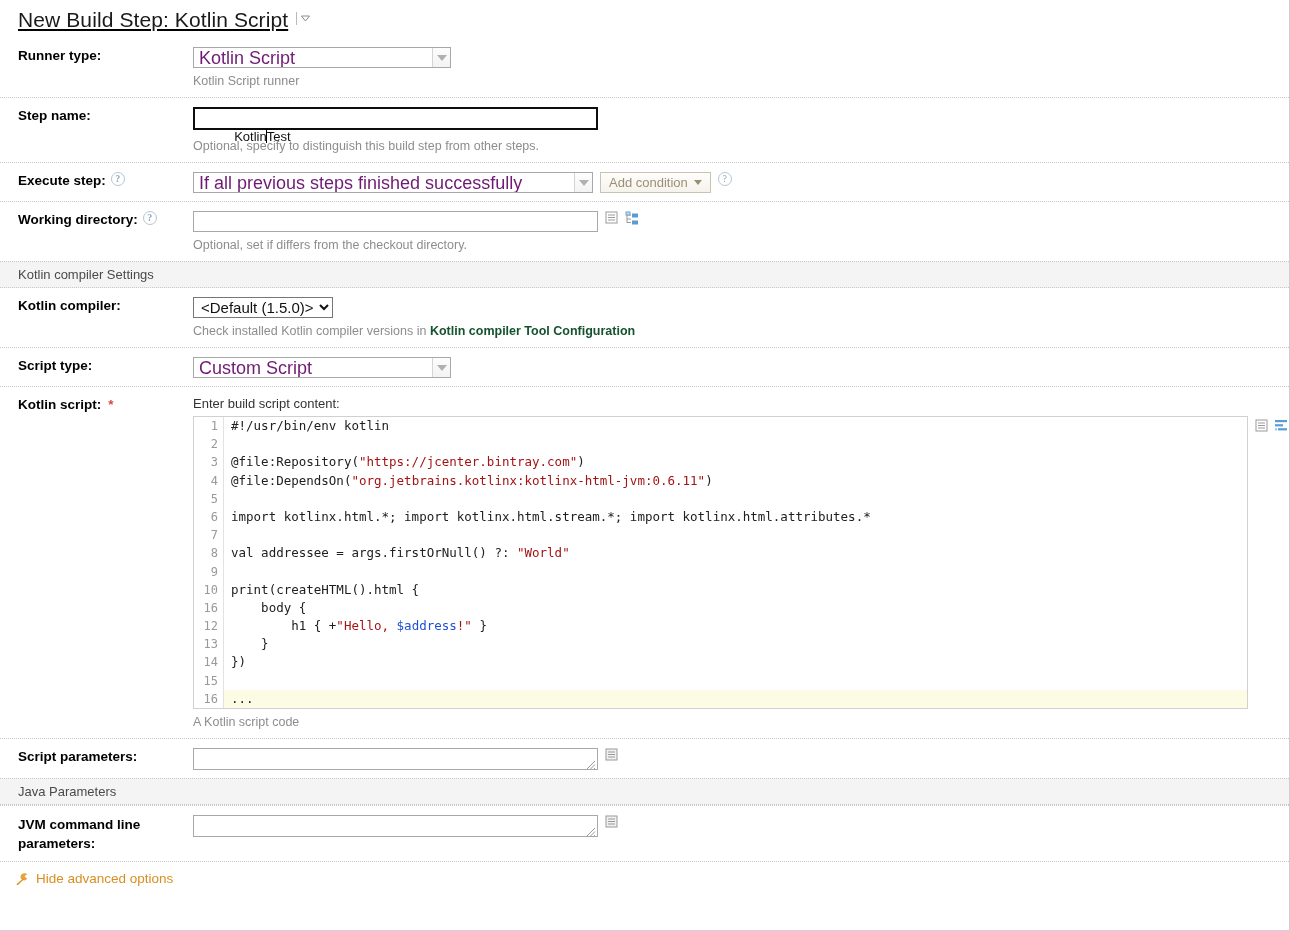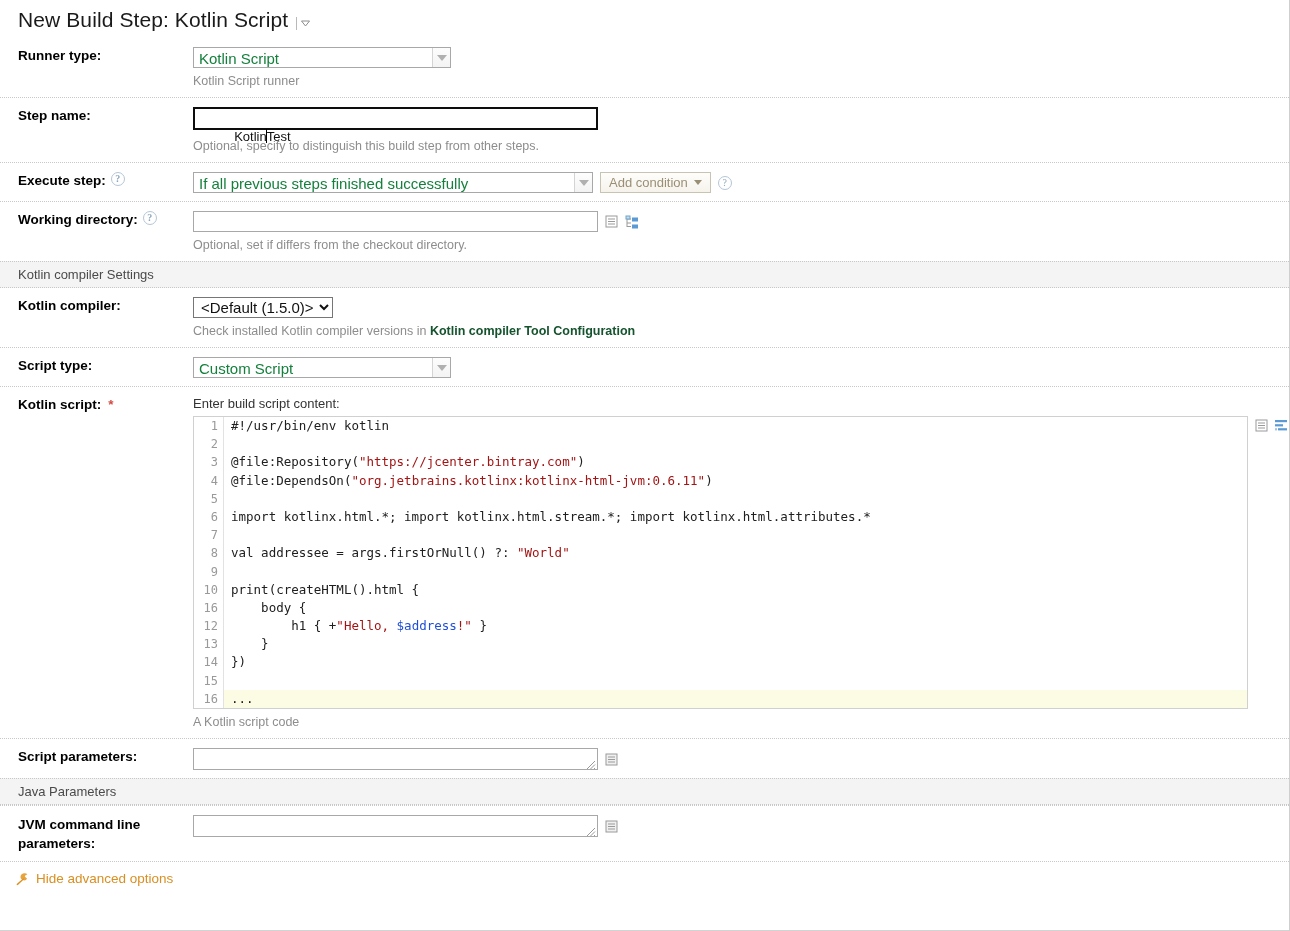--- a/index.html
+++ b/index.html
@@ -19,22 +19,23 @@
     width: 1290px; height: 931px;
     position: relative;
     border-right: 1px solid #cfcfcf;
     background: #fff;
   }
 
   
   .title-bar {
     padding: 8px 0 6px 18px;
     display: flex;
-    align-items: flex-end;
+    align-items: center;
     gap: 8px;
+    text-decoration: underline;
   }
   .title-text {
     font-size: 21px;
     font-weight: 400;
     color: #1a1a1a;
     letter-spacing: 0.1px;
   }
   .title-menu {
     display: inline-flex;
     align-items: center;
@@ -109,22 +110,22 @@
     align-items: stretch;
     width: 258px;
     height: 21px;
     border: 1px solid #a8a8a8;
     background: #fff;
     vertical-align: middle;
   }
   .ui-select .val {
     flex: 1 1 auto;
     padding: 1px 5px 0 5px;
-    font-size: 15px;
-    color: #15803d;
+    font-size: 18px;
+    color: #701a75;
     line-height: 19px;
     overflow: hidden;
     white-space: nowrap;
   }
   .ui-select .arrow-box {
     width: 18px;
     flex: 0 0 18px;
     border-left: 1px solid #d4d4d4;
     background: linear-gradient(#fdfdfd, #f3f3f3);
     display: flex;
@@ -216,21 +217,20 @@
     font-size: 10px;
     line-height: 12px;
     text-align: center;
     font-family: "Liberation Serif", serif;
     vertical-align: middle;
     background: #fff;
   }
 
   .field-row-inline {
     display: flex;
-    align-items: center;
     gap: 7px;
   }
 
   
   .ico {
     display: inline-block;
     vertical-align: middle;
     line-height: 0;
   }
 

